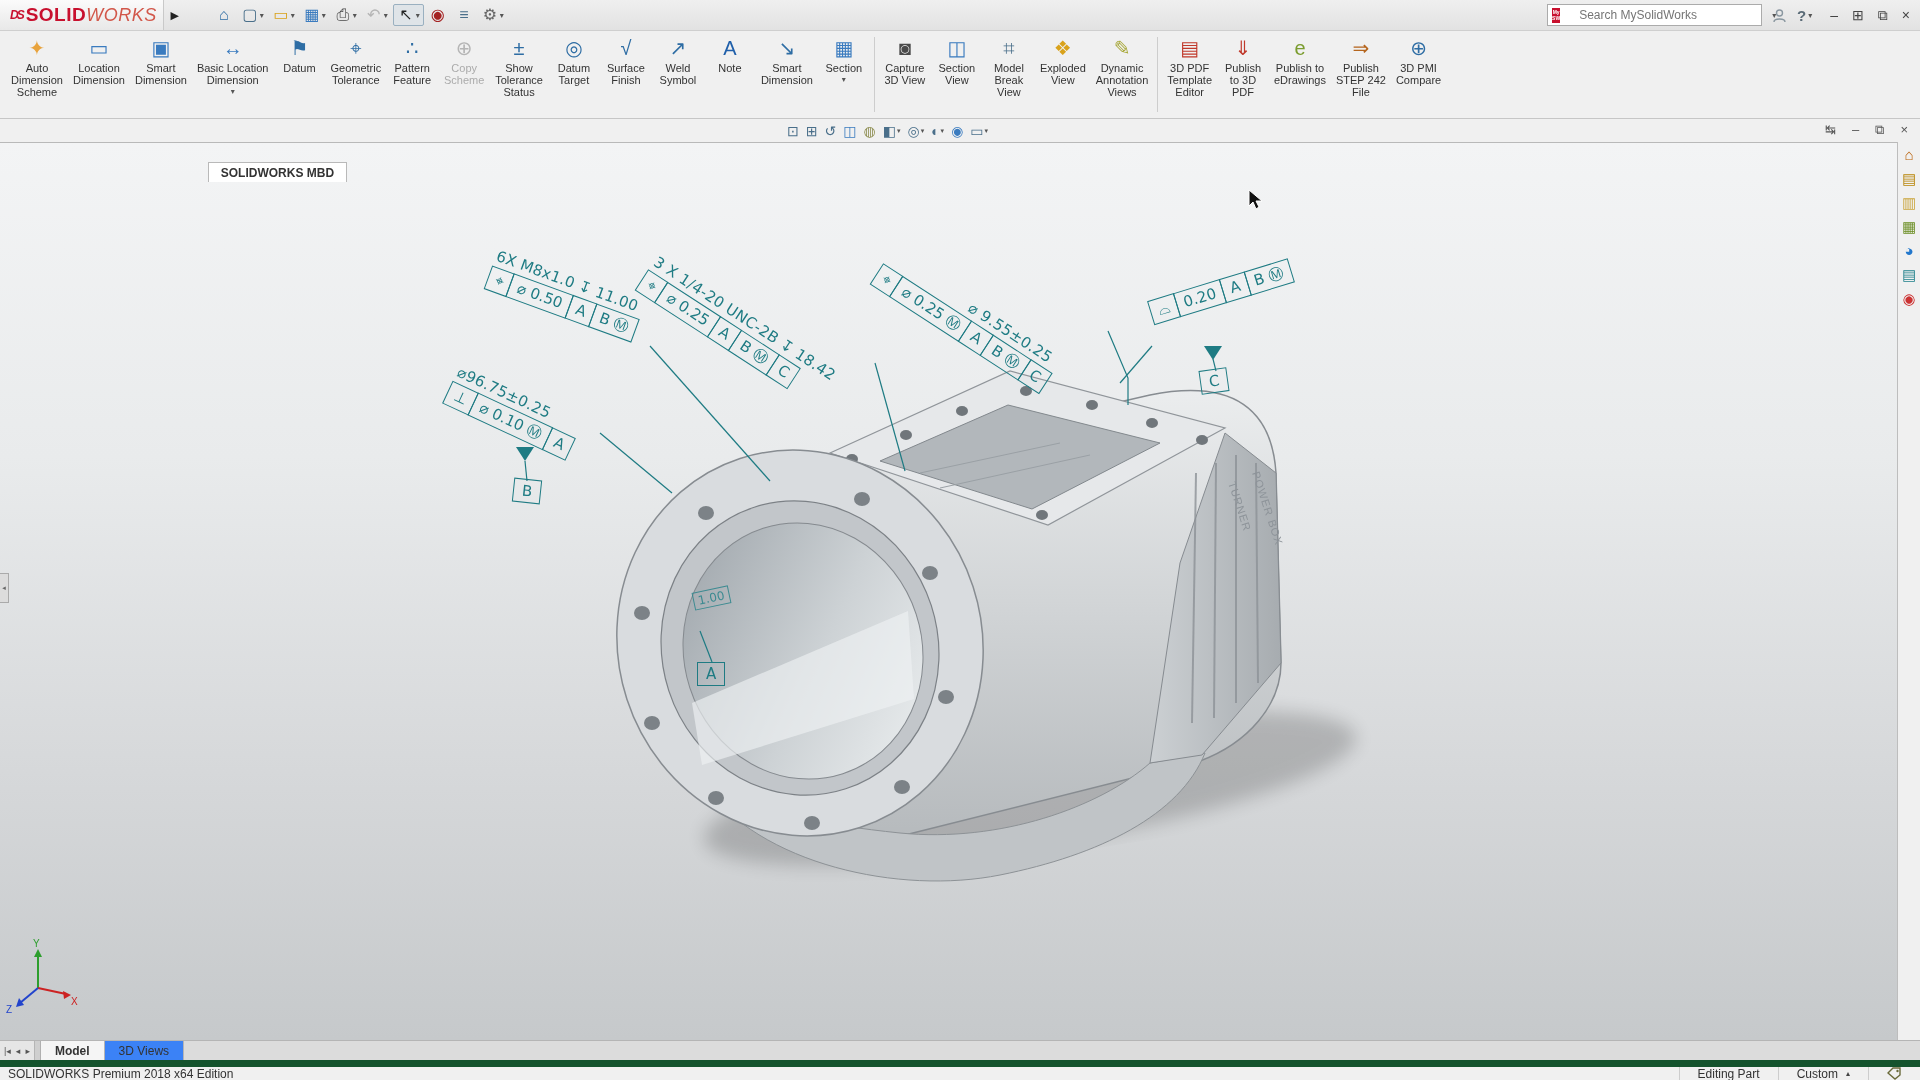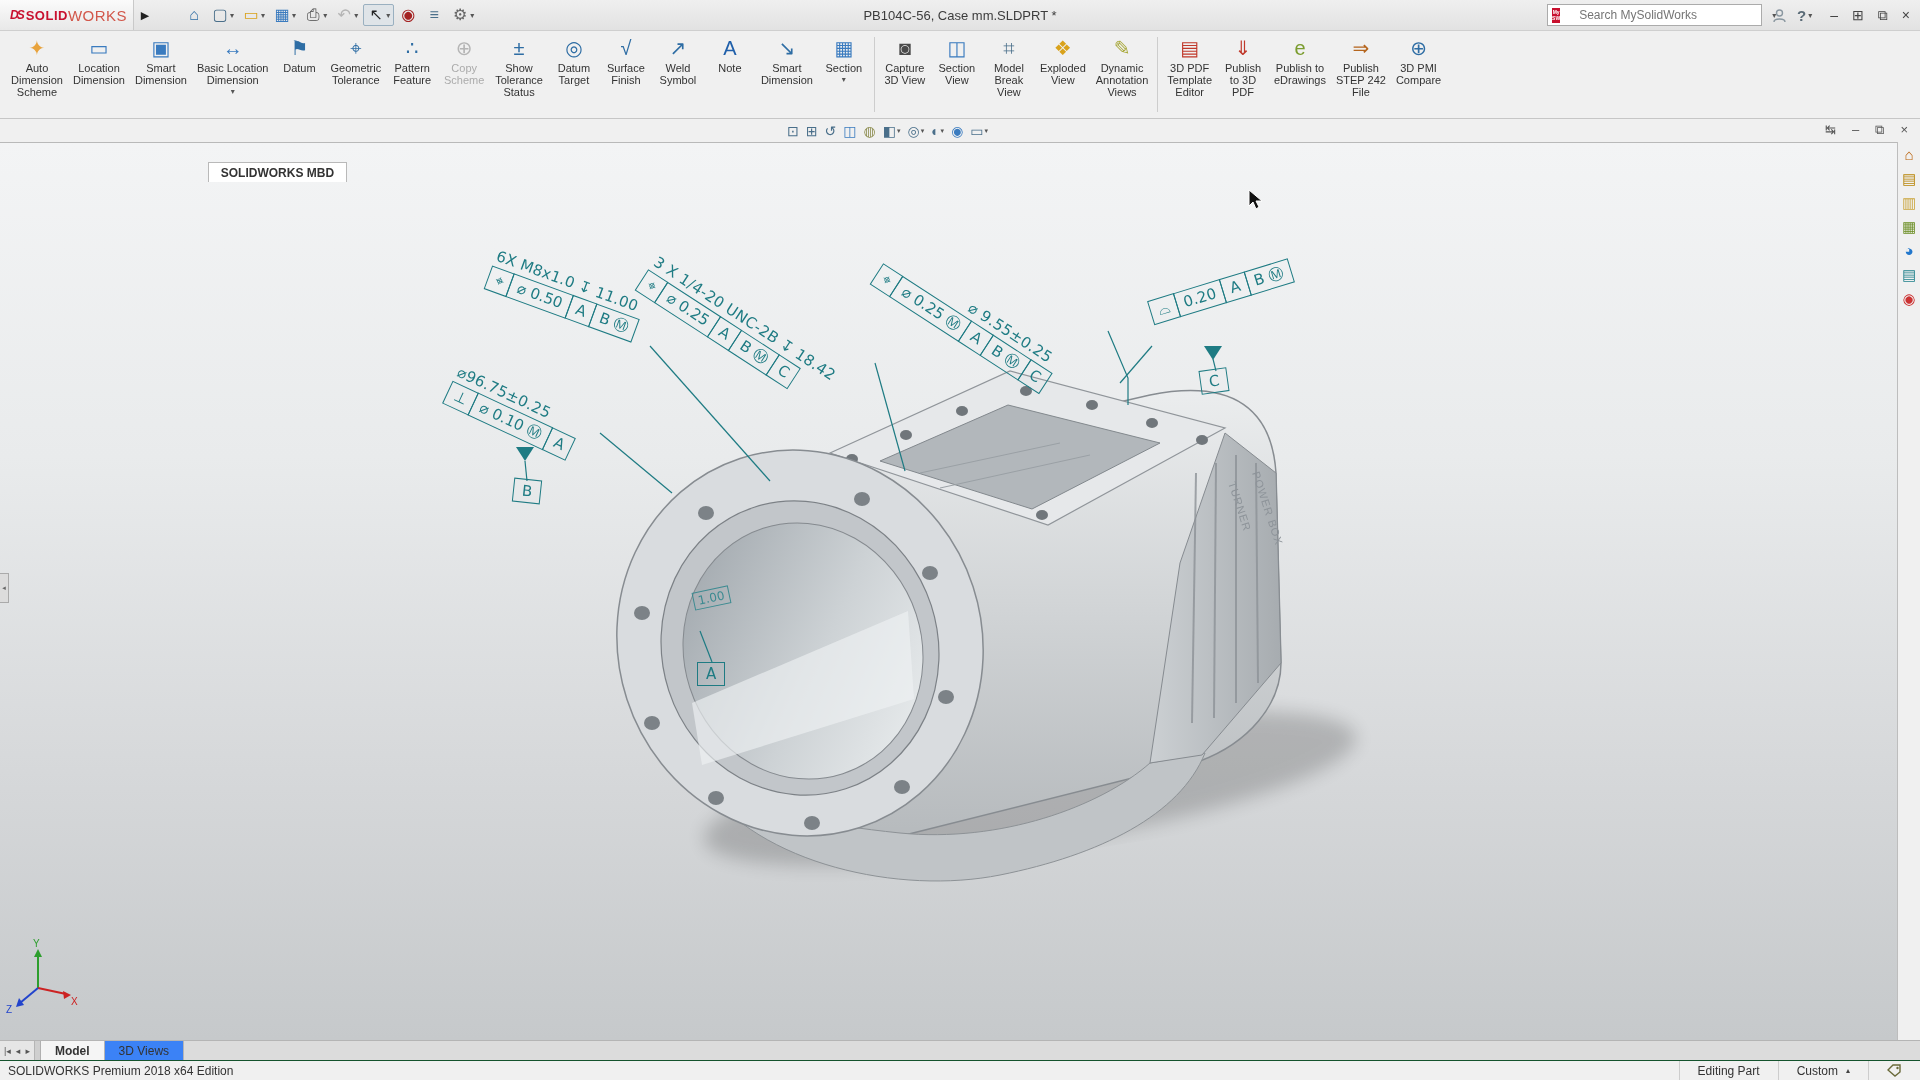--- a/index.html
+++ b/index.html
@@ -6,22 +6,22 @@
   html,body { width:1920px; height:1080px; overflow:hidden;
     font-family:"Liberation Sans", sans-serif; background:#e9e9e9; }
 
   
   .titlebar { position:absolute; left:0; top:0; width:1920px; height:31px;
     background:linear-gradient(#efefef,#e2e2e2); border-bottom:1px solid #cfcfcf;
     display:flex; align-items:center; }
   .logo { display:flex; align-items:center; padding:0 6px 0 10px; height:100%;
     background:linear-gradient(#fbfbfb,#e8e8e8); border-right:1px solid #c9c9c9; }
   .logo .ds { font-style:italic; font-weight:bold; font-size:12px; color:#c8102e; letter-spacing:-2px; margin-right:3px;}
-  .logo .solid { font-weight:bold; font-size:13px; color:#c8102e; letter-spacing:.5px;}
-  .logo .works { font-weight:400; font-size:15px; color:#d2574a; letter-spacing:.5px;}
+  .logo .solid { font-weight:bold; font-size:19px; color:#c8102e; letter-spacing:.5px;}
+  .logo .works { font-weight:400; font-size:18px; color:#d2574a; letter-spacing:.5px;font-style:italic;}
   .menu-expand { width:18px; height:22px; display:flex; align-items:center; justify-content:center;
     font-size:11px; color:#222; cursor:default; margin-left:2px;}
   .qat { display:flex; align-items:center; margin-left:28px; gap:2px; }
   .qat-item { display:flex; align-items:center; padding:2px 3px; border-radius:2px; }
   .qat-item .ic { font-size:16px; line-height:16px; width:18px; text-align:center; }
   .qat-item .caret { font-size:8px; color:#555; margin-left:1px; }
   .qat-item.active { background:#dfe4e8; border:1px solid #9ab0c0; }
   .qat-item.disabled .ic { color:#b5b5b5 !important; }
   .win-title { position:absolute; left:0; right:0; text-align:center; font-size:13px; color:#3c3c3c; pointer-events:none;}
   .tb-right { margin-left:auto; display:flex; align-items:center; gap:10px; padding-right:10px; }
@@ -103,21 +103,21 @@
     background:#dcdcdc; border-top:1px solid #b5b5b5; display:flex; align-items:stretch; }
   .bt-nav { display:flex; align-items:center; padding:0 4px; gap:5px; background:#e6e6e6; border-right:1px solid #b5b5b5;}
   .bt-nav span { font-size:9px; color:#555; }
   .bt-splitter { width:6px; background:#cfcfcf; border-right:1px solid #b0b0b0; }
   .btab { padding:2px 14px; font-size:12px; color:#333; border-right:1px solid #b5b5b5;
     display:flex; align-items:center; background:#3b82f6; }
   .btab.active { background:#f5f5f5; font-weight:bold; }
 
   
   .statusbar { position:absolute; left:0; top:1060px; width:1920px; height:20px;
-    background:#f0f0f0; border-top:1px solid #14532d; display:flex; align-items:center; font-size:12px; color:#333; }
+    background:#f0f0f0; border-top:7px solid #14532d; display:flex; align-items:center; font-size:12px; color:#333; }
   .sb-left { padding-left:8px; }
   .sb-right { margin-left:auto; display:flex; align-items:flex-start; height:100%;padding-left:16px; }
   .sb-cell { padding:0 18px; border-left:1px solid #cdcdcd; height:100%; display:flex; align-items:center; gap:8px;}
   .sb-cell .caret { font-size:8px; color:#444; }
 </style>
 </head>
 <body>
 
 <div class="titlebar">
   <div class="logo">
@@ -173,21 +173,20 @@
         <span class="ic" style="color: rgb(74, 111, 138);">≡</span>
 
       </div>
 
       <div class="qat-item">
         <span class="ic" style="color: rgb(102, 102, 102);">⚙</span>
         <span class="caret">▾</span>
       </div>
     </div>
 
-  <div class="win-title">PB104C-56, Case mm.SLDPRT *</div>
 
   <div class="tb-right">
     <div class="searchbox">
       <span class="mysw">
         <span>My</span>
           <span>SW</span>
       </span>
       <input placeholder="Search MySolidWorks" style="">
       <svg width="14" height="14" viewBox="0 0 14 14">
         <circle cx="6" cy="6" r="4" fill="none" stroke="#4a7fae" stroke-width="1.5"></circle>

